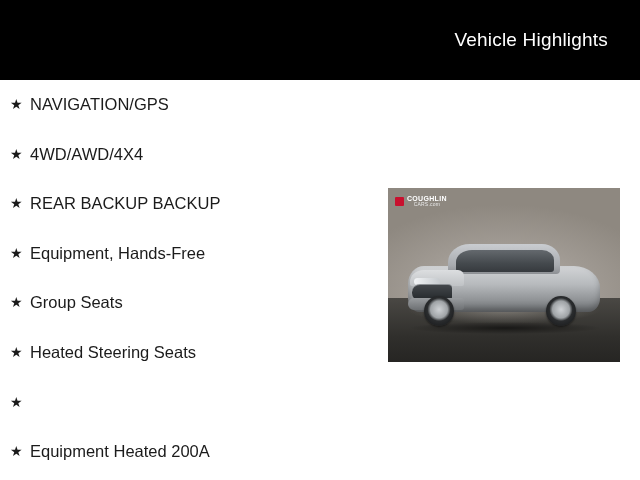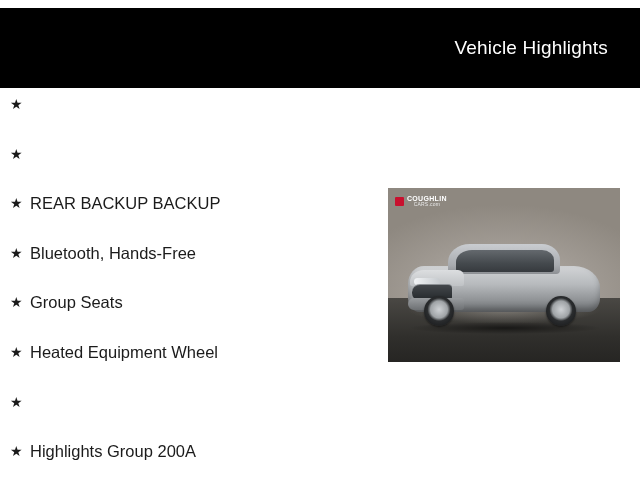--- a/index.html
+++ b/index.html
@@ -15,21 +15,21 @@
   }
   .page {
     position: relative;
     width: 640px;
     height: 480px;
     background: #ffffff;
   }
   .header-bar {
     position: absolute;
     left: 0;
-    top: 8px;
+    top: 0;
     width: 640px;
     height: 80px;
     background: #000000;
     box-sizing: border-box;
   }
   .header-title {
     position: absolute;
     right: 32px;
     top: 29px;
     color: #ffffff;
@@ -222,46 +222,48 @@
 
 <div class="page">
 
   <div class="header-bar">
     <div class="header-title">Vehicle Highlights</div>
   </div>
 
   <ul class="features">
     <li class="feature-item">
       <span class="feature-bullet">★</span>
-    </li>
-    <li class="feature-item">
-      <span class="feature-bullet">★</span>
+      <span>NAVIGATION/GPS</span>
+    </li>
+    <li class="feature-item">
+      <span class="feature-bullet">★</span>
+      <span>4WD/AWD/4X4</span>
     </li>
     <li class="feature-item">
       <span class="feature-bullet">★</span>
       <span>REAR BACKUP BACKUP</span>
     </li>
     <li class="feature-item">
       <span class="feature-bullet">★</span>
-      <span>Bluetooth, Hands-Free</span>
+      <span>Equipment, Hands-Free</span>
     </li>
     <li class="feature-item">
       <span class="feature-bullet">★</span>
       <span>Group Seats</span>
     </li>
     <li class="feature-item">
       <span class="feature-bullet">★</span>
-      <span>Heated Equipment Wheel</span>
-    </li>
-    <li class="feature-item">
-      <span class="feature-bullet">★</span>
-    </li>
-    <li class="feature-item">
-      <span class="feature-bullet">★</span>
-      <span>Highlights Group 200A</span>
+      <span>Heated Steering Seats</span>
+    </li>
+    <li class="feature-item">
+      <span class="feature-bullet">★</span>
+    </li>
+    <li class="feature-item">
+      <span class="feature-bullet">★</span>
+      <span>Equipment Heated 200A</span>
     </li>
   </ul>
 
   <div class="vehicle-photo">
     <div class="photo-bg-top"></div>
     <div class="photo-bg-floor"></div>
     <div class="photo-floor-glow"></div>
 
     <div class="car">
       <div class="car-shadow"></div>

